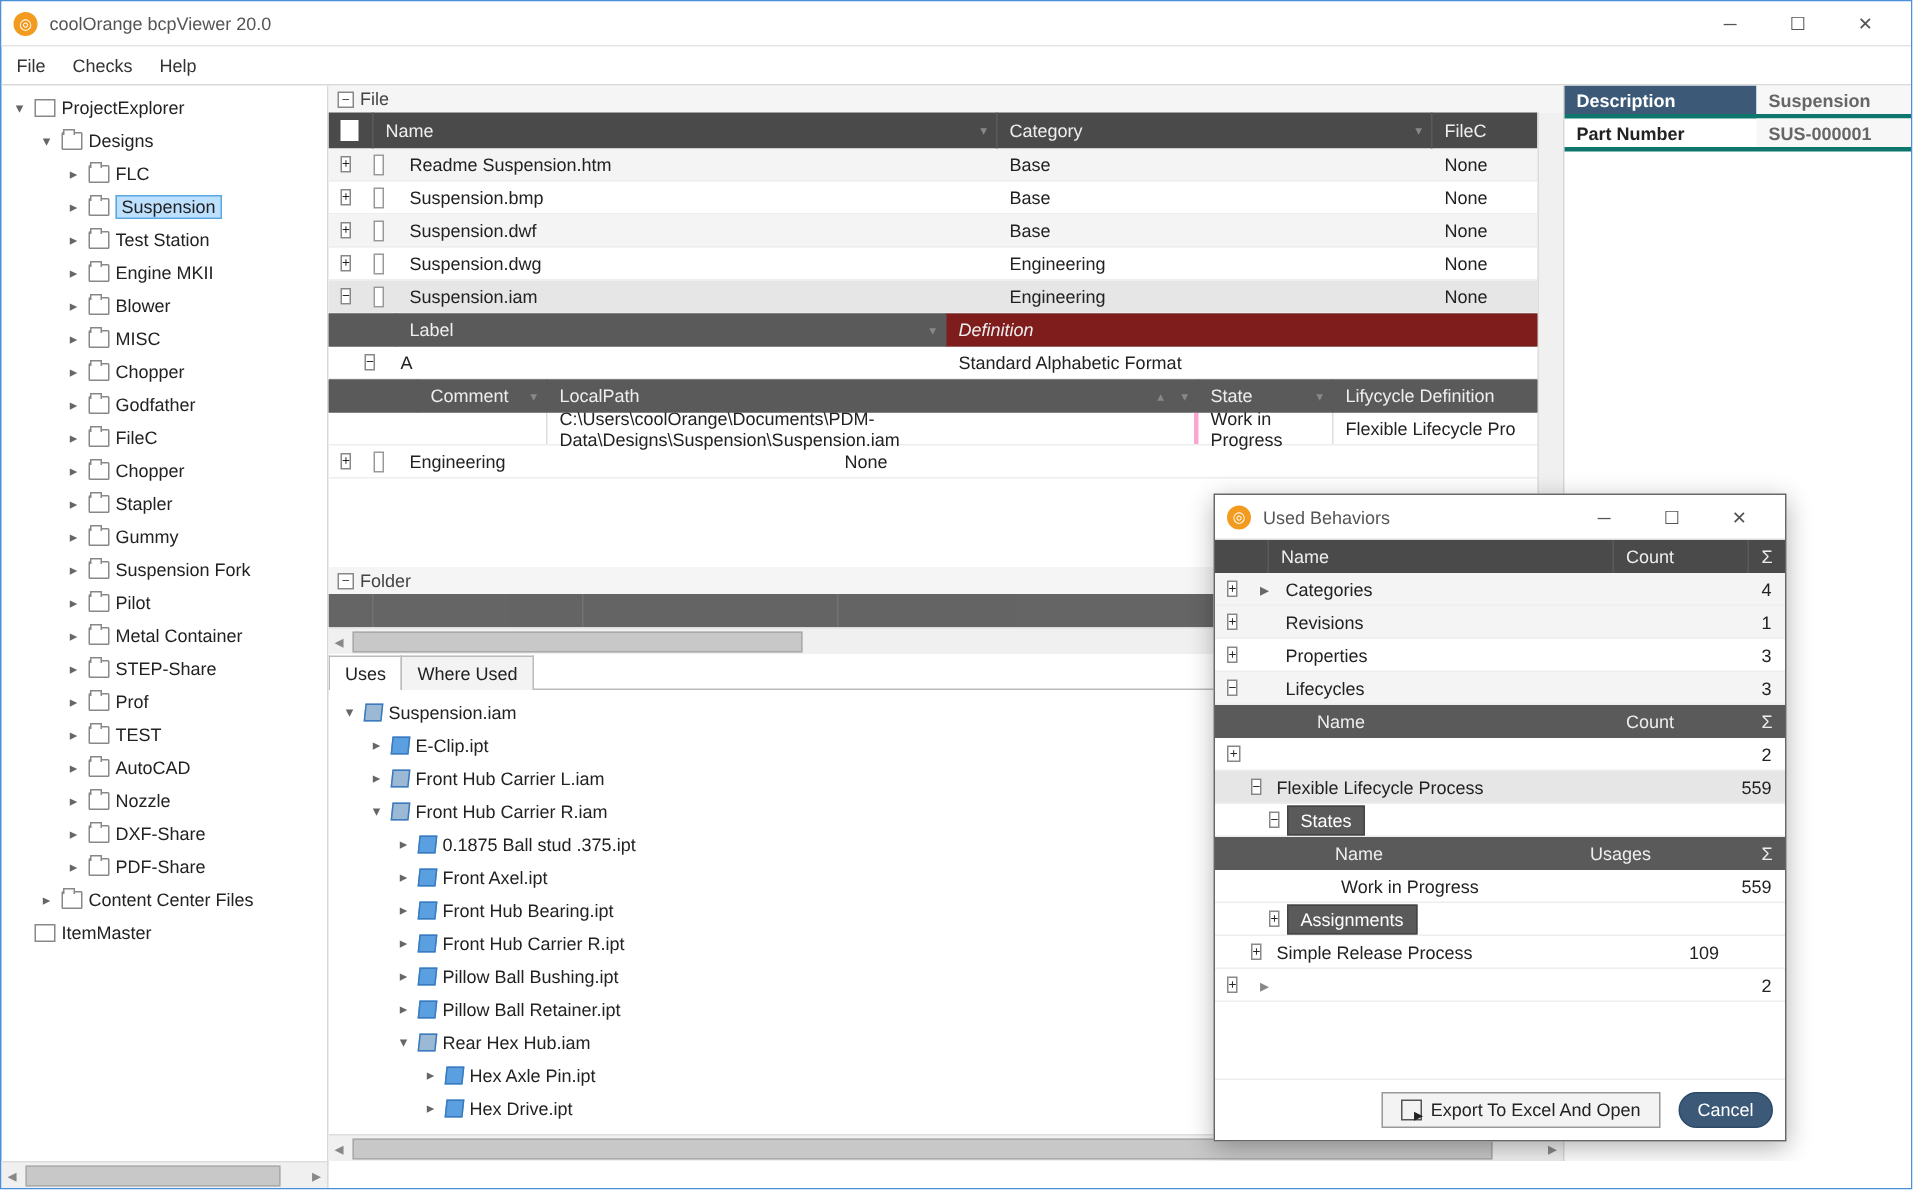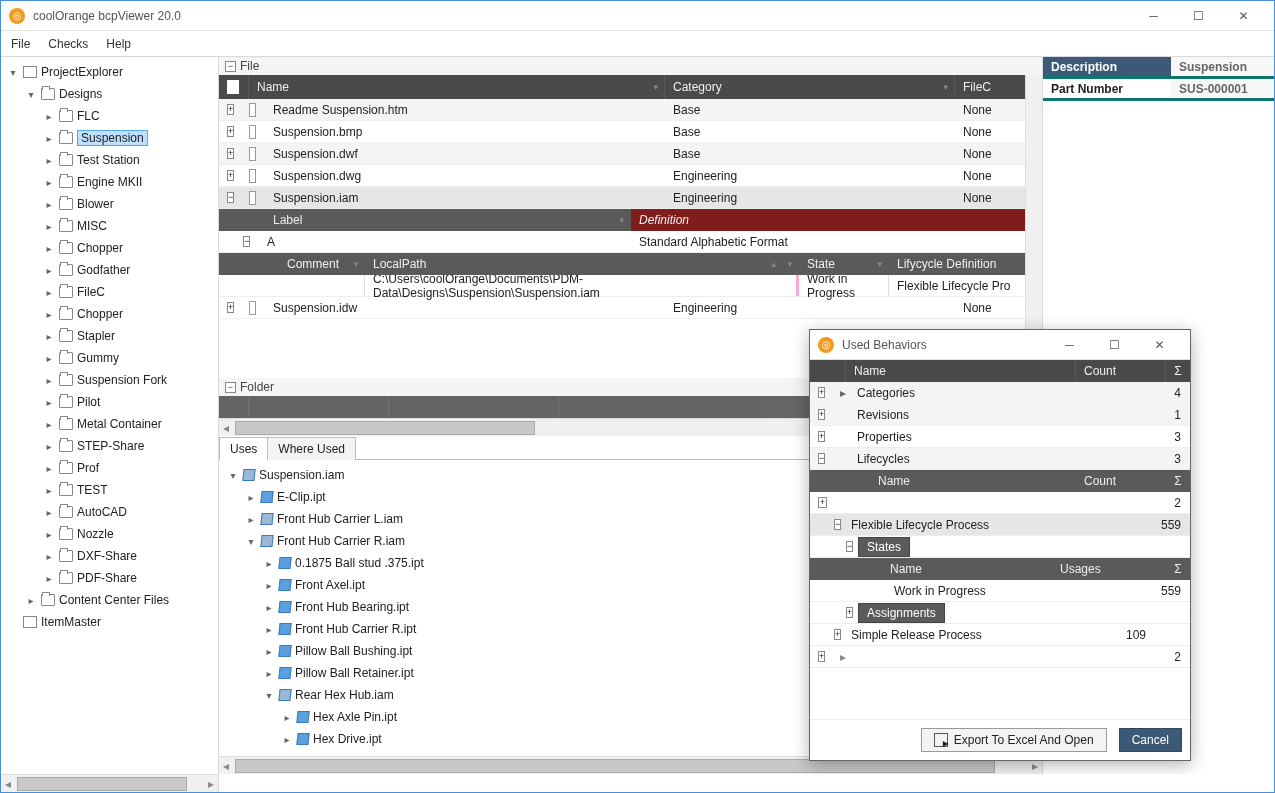--- a/index.html
+++ b/index.html
@@ -35,21 +35,21 @@
 .tab.active { background:#fff;}
 .blueic { width:12px; height:12px; background:#5aa0e0; border:1px solid #3a7bbf; transform:skewX(-6deg);}
 .right-panel { width:232px; border-left:1px solid #d9d9d9;}
 .prop-row { display:flex; height:22px; border-bottom:3px solid #0f766e;font-weight:bold;}
 .prop-k { width:128px; padding:0 8px; display:flex; align-items:center;}
 .prop-k.hd { background:#3c5a78; color:#fff;}
 .prop-v { flex:1; padding:0 8px; display:flex; align-items:center; color:#666; background:#f7f7f7;}
 .popup { position:absolute; left:808px; top:272px; width:382px; height:432px; background:#fff; border:1px solid #666; box-shadow:0 4px 16px rgba(0,0,0,.3); display:flex; flex-direction:column;}
 .popup .titlebar { border-bottom:1px solid #ddd;}
 .btn { border:1px solid #999; background:#f3f3f3; padding:4px 12px; display:flex; align-items:center; gap:6px;}
-.btn.dark { background:#3c5a78; color:#fff; border-color:#2c4a68;}
+.btn.dark { background:#3c5a78; color:#fff; border-color:#2c4a68;border-radius:12px;}
 .statusbar { height:22px; border-top:1px solid #d0d0d0; display:flex; align-items:center; justify-content:flex-end; gap:12px; padding:0 10px; color:#444;}
 .scrollbar-h { height:18px; background:#f0f0f0; border-top:1px solid #ddd; display:flex; align-items:center;}
 .thumb { height:14px; background:#c8c8c8; border:1px solid #aaa;}
 .vscroll { width:17px; background:#f0f0f0; border-left:1px solid #ddd;}
 .badge { background:#5a5a5a; color:#fff; padding:2px 8px; border:1px solid #444;}
 .row-dark { background:#5a5a5a; color:#eee; display:flex; height:22px; align-items:center;}
 </style>
 </head>
 <body>
 
@@ -314,21 +314,20 @@
                 <div class="gc" style="width:90px;border-right:1px solid #ddd;">Work in Progress</div>
                 <div class="gc" style="flex:1;">Flexible Lifecycle Pro</div>
               </div>
               <div class="grid-row">
                 <div class="gc" style="width:22px;">
                   <span class="sqbtn">+</span>
                 </div>
                 <div class="gc" style="width:24px;">
                   <span class="fileic"></span>
                 </div>
-                <div class="gc" style="width:400px;">Suspension.idw</div>
                 <div class="gc" style="width:290px;">Engineering</div>
                 <div class="gc" style="flex:1;">None</div>
               </div>
             </div>
         </div>
         <div class="vscroll" style="height:303px;"></div>
       </div>
 
       <div class="section-head">
         <span class="sqbtn">−</span>

